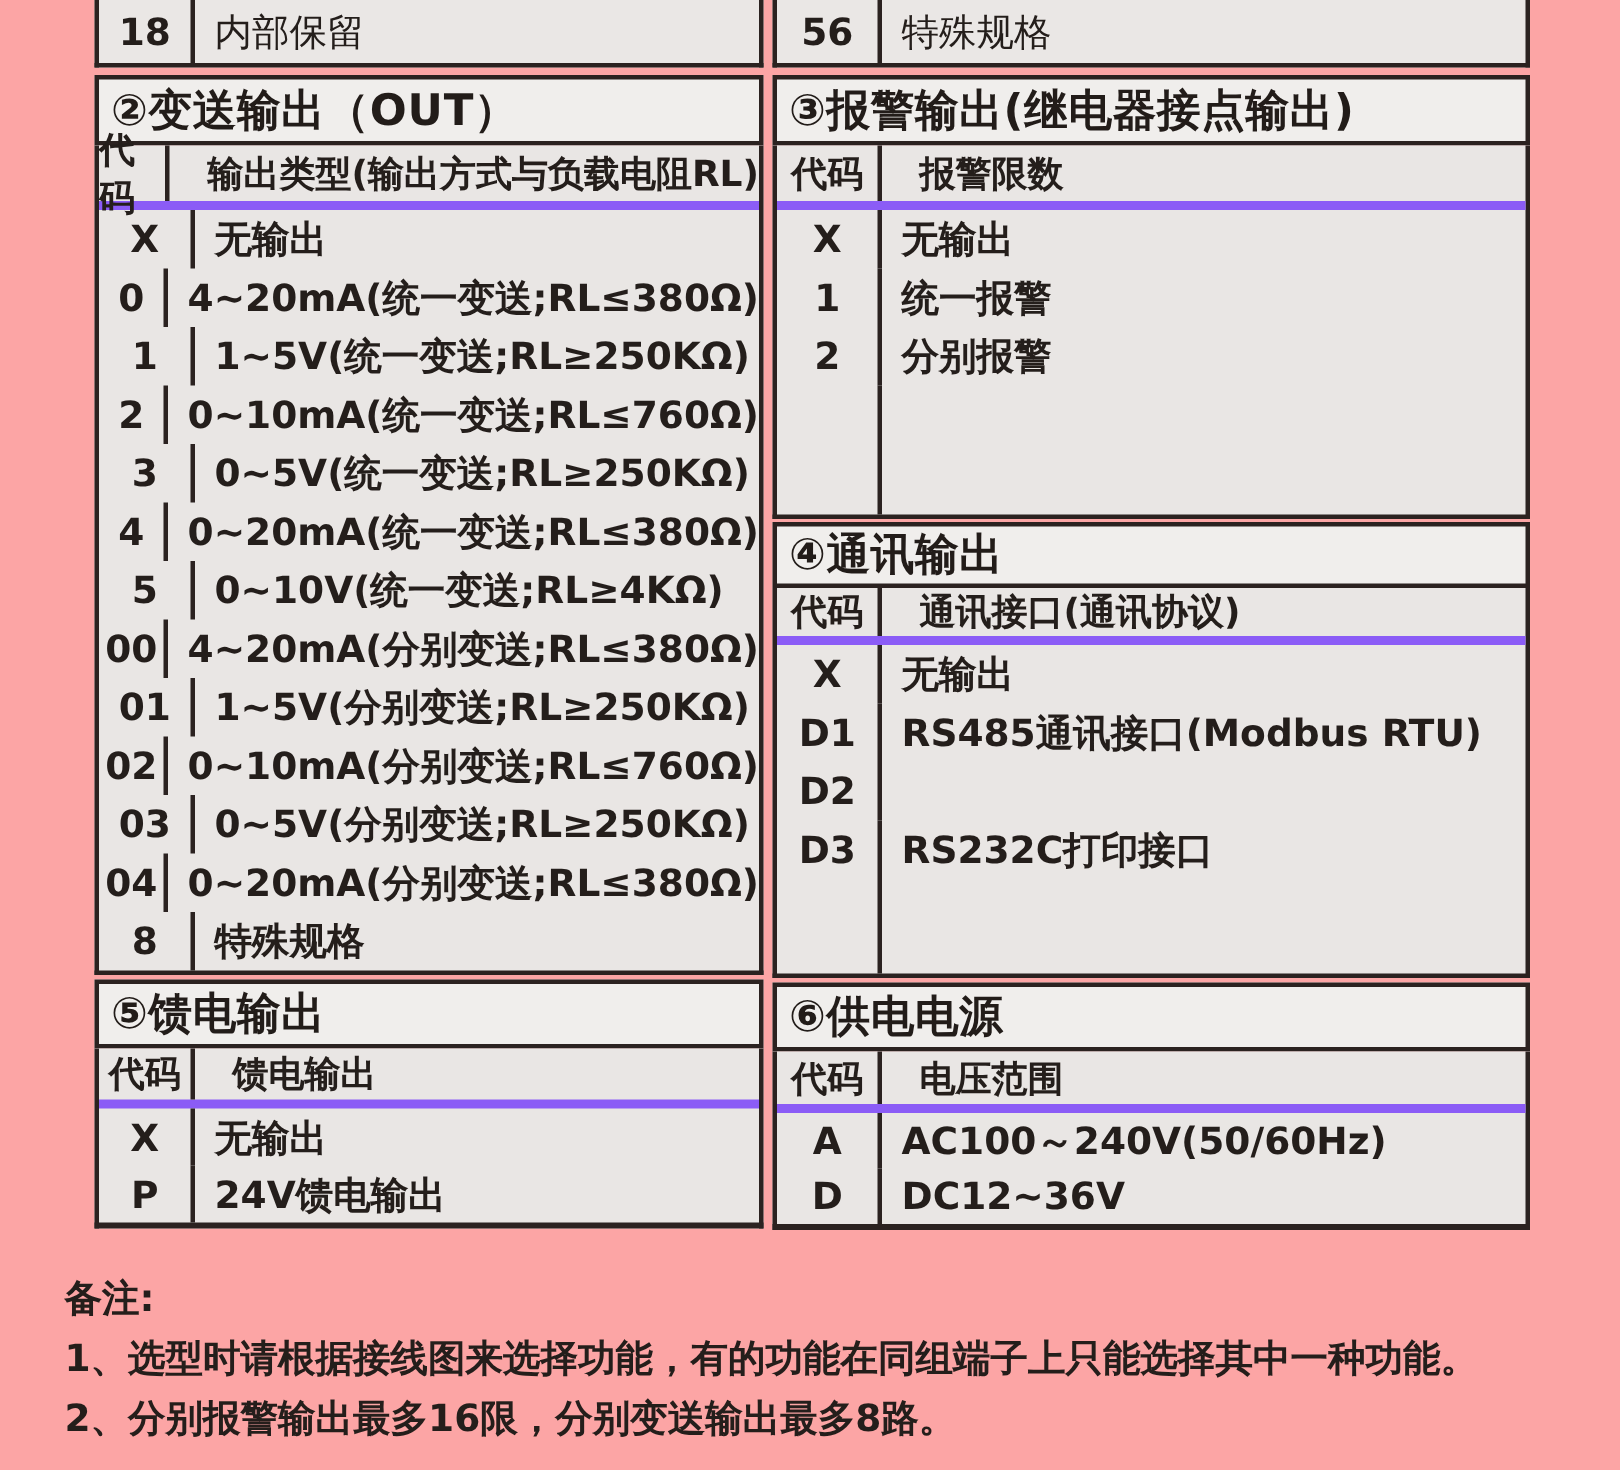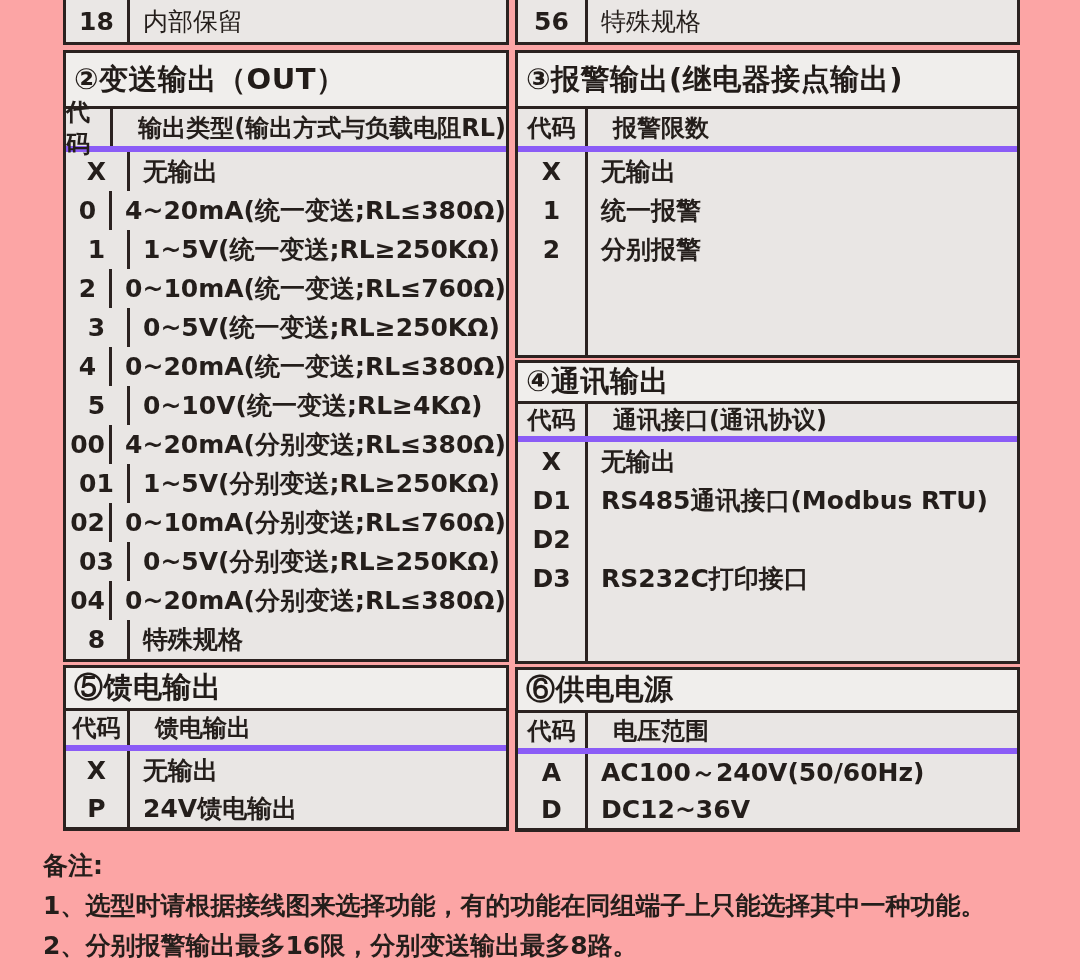--- a/index.html
+++ b/index.html
@@ -29,28 +29,28 @@
   }
   .col-left  .partial-row .code { width:64px; }
   .col-right .partial-row .code { width:70px; }
   .partial-row .desc {
     flex:1; display:flex; align-items:center; padding-left:13px;
     font-size:25px; font-weight:400;
   }
 
   
   .section-box {
-    height:59px; border:3px solid #2b2220; background:#f0eeec;
+    height:47px; border:3px solid #2b2220; background:#f0eeec;
     display:flex; align-items:center; padding-left:8px;
     font-size:29px; font-weight:900; letter-spacing:0.5px; color:#221c19;
     white-space:nowrap;
   }
   .section-box.h44 { height:44px; }
   .section-box.h46 { height:46px; }
-  .mt3 { margin-top:3px;font-family:Liberation Serif, serif; }
+  .mt3 { margin-top:3px; }
   .mt2 { margin-top:2px; }
 
   
   .spec-table {
     border:3px solid #2b2220; border-top:none; background:#e9e6e4;
     display:flex; flex-direction:column;
   }
   .t-row { display:flex; flex:0 0 auto; }
   .t-row .code {
     display:flex; align-items:center; justify-content:center;

